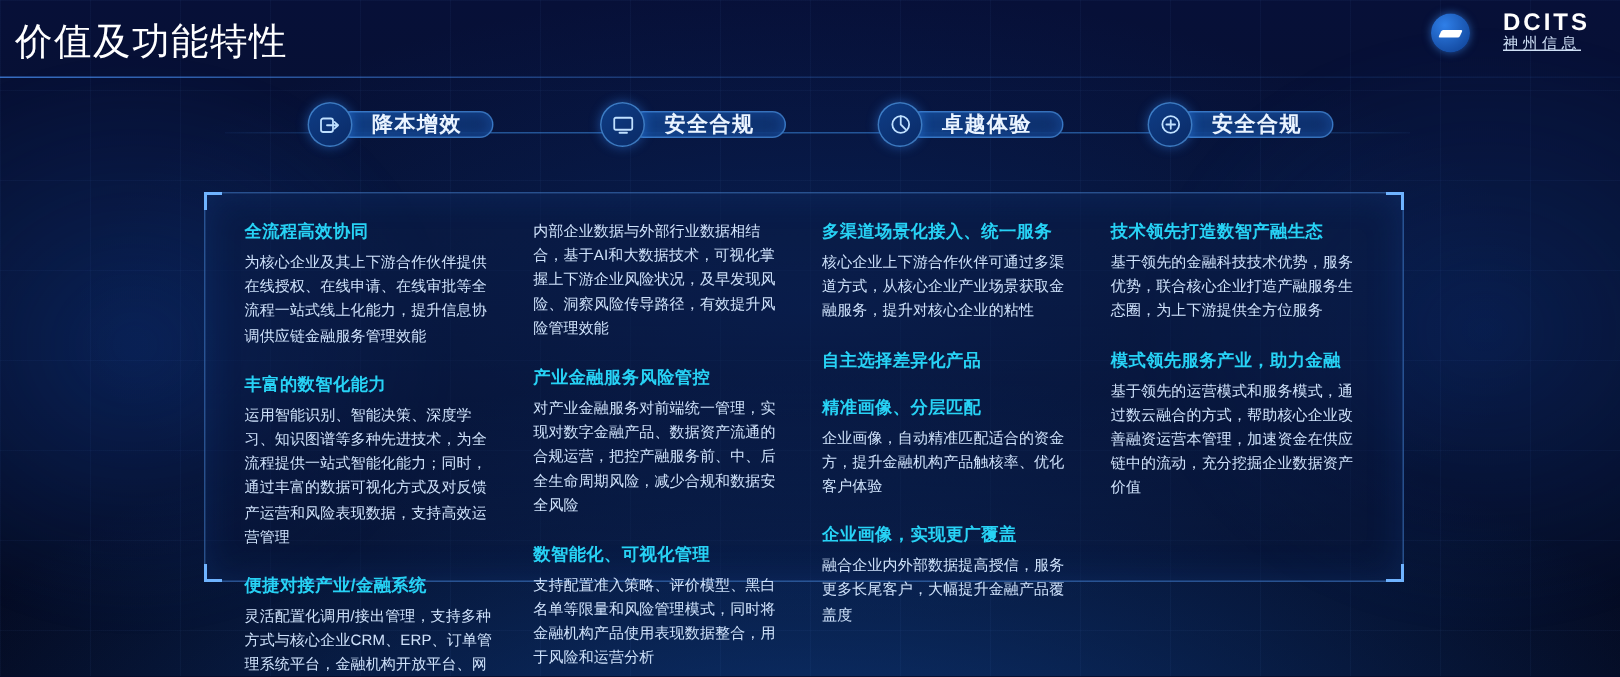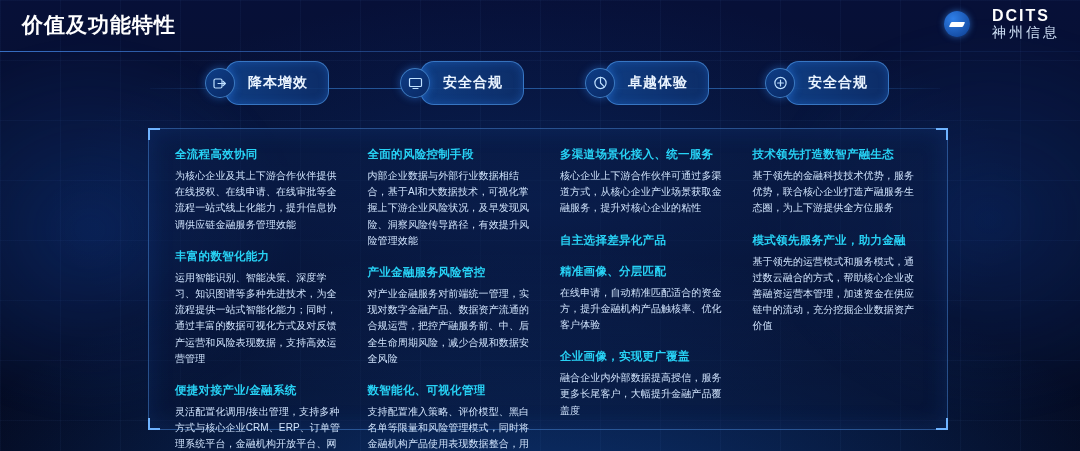--- a/index.html
+++ b/index.html
@@ -40,22 +40,22 @@
     width: 460px; height: 400px;
     background: radial-gradient(ellipse at center, rgba(20,80,190,0.22), rgba(0,0,0,0) 70%);
     filter: blur(8px);
   }
 
   
   .header {
     position: absolute; top: 0; left: 0; right: 0; height: 52px;
   }
   .title {
-    position: absolute; left: 22px; top: 11px;
-    font-size: 21px; font-weight: bold; color: #ffffff;
+    position: absolute; left: 10px; top: 11px;
+    font-size: 25px; font-weight: normal; color: #ffffff;
     letter-spacing: 1px;
   }
   .title-underline {
     position: absolute; left: 0; top: 51px; width: 1080px; height: 1px;
     background: linear-gradient(90deg, rgba(70,140,240,0.75) 0%, rgba(70,140,240,0.25) 45%, rgba(70,140,240,0.06) 100%);
   }
   .logo {
     position: absolute; right: 20px; top: 8px;
     display: flex; align-items: center; gap: 22px;
   }
@@ -68,21 +68,21 @@
   .logo-mark::after {
     content: "";
     position: absolute; left: 6px; top: 11px;
     width: 14px; height: 5px;
     background: #ffffff;
     transform: skewX(-25deg);
     border-radius: 1px;
   }
   .logo-text { line-height: 1.05; }
   .logo-en { font-size: 16px; font-weight: bold; color: #ffffff; letter-spacing: 2px; }
-  .logo-cn { font-size: 14px; color: #cfe0f6; letter-spacing: 3px; }
+  .logo-cn { font-size: 10px; color: #cfe0f6; letter-spacing: 3px; text-decoration: underline; }
 
   
   .pills {
     position: absolute; top: 68px; left: 0; right: 0; height: 40px;
   }
   .pill-track {
     position: absolute; top: 20px; left: 150px; width: 790px; height: 1px;
     background: linear-gradient(90deg, rgba(60,140,240,0.05), rgba(70,160,255,0.45) 20%, rgba(70,160,255,0.45) 80%, rgba(60,140,240,0.05));
   }
   .pill {
@@ -93,36 +93,36 @@
   .pill-icon {
     width: 30px; height: 30px; border-radius: 50%;
     background: linear-gradient(145deg, #0e3d86, #0a2a66);
     border: 1px solid rgba(100,180,255,0.55);
     display: flex; align-items: center; justify-content: center;
     color: #bfe0ff; font-size: 13px;
     box-shadow: 0 0 8px rgba(50,140,255,0.45);
     position: relative; z-index: 2;
   }
   .pill-label {
-    height: 44px; margin-left: -10px; padding: 0 20px 0 22px;
+    height: 18px; margin-left: -10px; padding: 0 20px 0 22px;
     display: flex; align-items: center;
     border-radius: 14px;
     background: linear-gradient(90deg, rgba(16,62,132,0.95), rgba(14,48,108,0.9));
     border: 1px solid rgba(90,170,255,0.55);
     color: #eaf4ff; font-size: 14px; font-weight: bold; letter-spacing: 1px;
     box-shadow: 0 0 10px rgba(40,120,230,0.35) inset;
   }
   .pill-1 { left: 205px; }
   .pill-2 { left: 400px; }
   .pill-3 { left: 585px; }
   .pill-4 { left: 765px; }
 
   
   .panel {
-    position: absolute; left: 148px; top: 128px; width: 800px; height: 302px;
+    position: absolute; left: 136px; top: 128px; width: 800px; height: 260px;
     border: 1px solid rgba(80,150,240,0.45);
     background: linear-gradient(180deg, rgba(10,28,70,0.55), rgba(8,20,55,0.35));
     box-shadow: 0 0 24px rgba(30,100,210,0.18) inset;
   }
   .corner {
     position: absolute; width: 12px; height: 12px; border: 2px solid #6fb3ff;
   }
   .corner.tl { left: -1px; top: -1px; border-right: none; border-bottom: none; }
   .corner.tr { right: -1px; top: -1px; border-left: none; border-bottom: none; }
   .corner.bl { left: -1px; bottom: -1px; border-right: none; border-top: none; }
@@ -225,21 +225,20 @@
           <div class="block-body">运用智能识别、智能决策、深度学习、知识图谱等多种先进技术，为全流程提供一站式智能化能力；同时，通过丰富的数据可视化方式及对反馈产运营和风险表现数据，支持高效运营管理</div>
         </div>
         <div class="block">
           <div class="block-title">便捷对接产业/金融系统</div>
           <div class="block-body">灵活配置化调用/接出管理，支持多种方式与核心企业CRM、ERP、订单管理系统平台，金融机构开放平台、网银渠道、信贷系统等平台进行对接</div>
         </div>
       </div>
 
       <div class="col">
         <div class="block">
-          <div class="block-title">全面的风险控制手段</div>
           <div class="block-body">内部企业数据与外部行业数据相结合，基于AI和大数据技术，可视化掌握上下游企业风险状况，及早发现风险、洞察风险传导路径，有效提升风险管理效能</div>
         </div>
         <div class="block">
           <div class="block-title">产业金融服务风险管控</div>
           <div class="block-body">对产业金融服务对前端统一管理，实现对数字金融产品、数据资产流通的合规运营，把控产融服务前、中、后全生命周期风险，减少合规和数据安全风险</div>
         </div>
         <div class="block">
           <div class="block-title">数智能化、可视化管理</div>
           <div class="block-body">支持配置准入策略、评价模型、黑白名单等限量和风险管理模式，同时将金融机构产品使用表现数据整合，用于风险和运营分析</div>
         </div>
@@ -248,21 +247,21 @@
       <div class="col">
         <div class="block">
           <div class="block-title">多渠道场景化接入、统一服务</div>
           <div class="block-body">核心企业上下游合作伙伴可通过多渠道方式，从核心企业产业场景获取金融服务，提升对核心企业的粘性</div>
         </div>
         <div class="block">
           <div class="block-title">自主选择差异化产品</div>
         </div>
         <div class="block">
           <div class="block-title">精准画像、分层匹配</div>
-          <div class="block-body">在线申请，自动精准匹配适合的资金方，提升金融机构产品触核率、优化客户体验</div>
+          <div class="block-body">企业画像，自动精准匹配适合的资金方，提升金融机构产品触核率、优化客户体验</div>
         </div>
         <div class="block">
           <div class="block-title">企业画像，实现更广覆盖</div>
           <div class="block-body">融合企业内外部数据提高授信，服务更多长尾客户，大幅提升金融产品覆盖度</div>
         </div>
       </div>
 
       <div class="col">
         <div class="block">
           <div class="block-title">技术领先打造数智产融生态</div>

